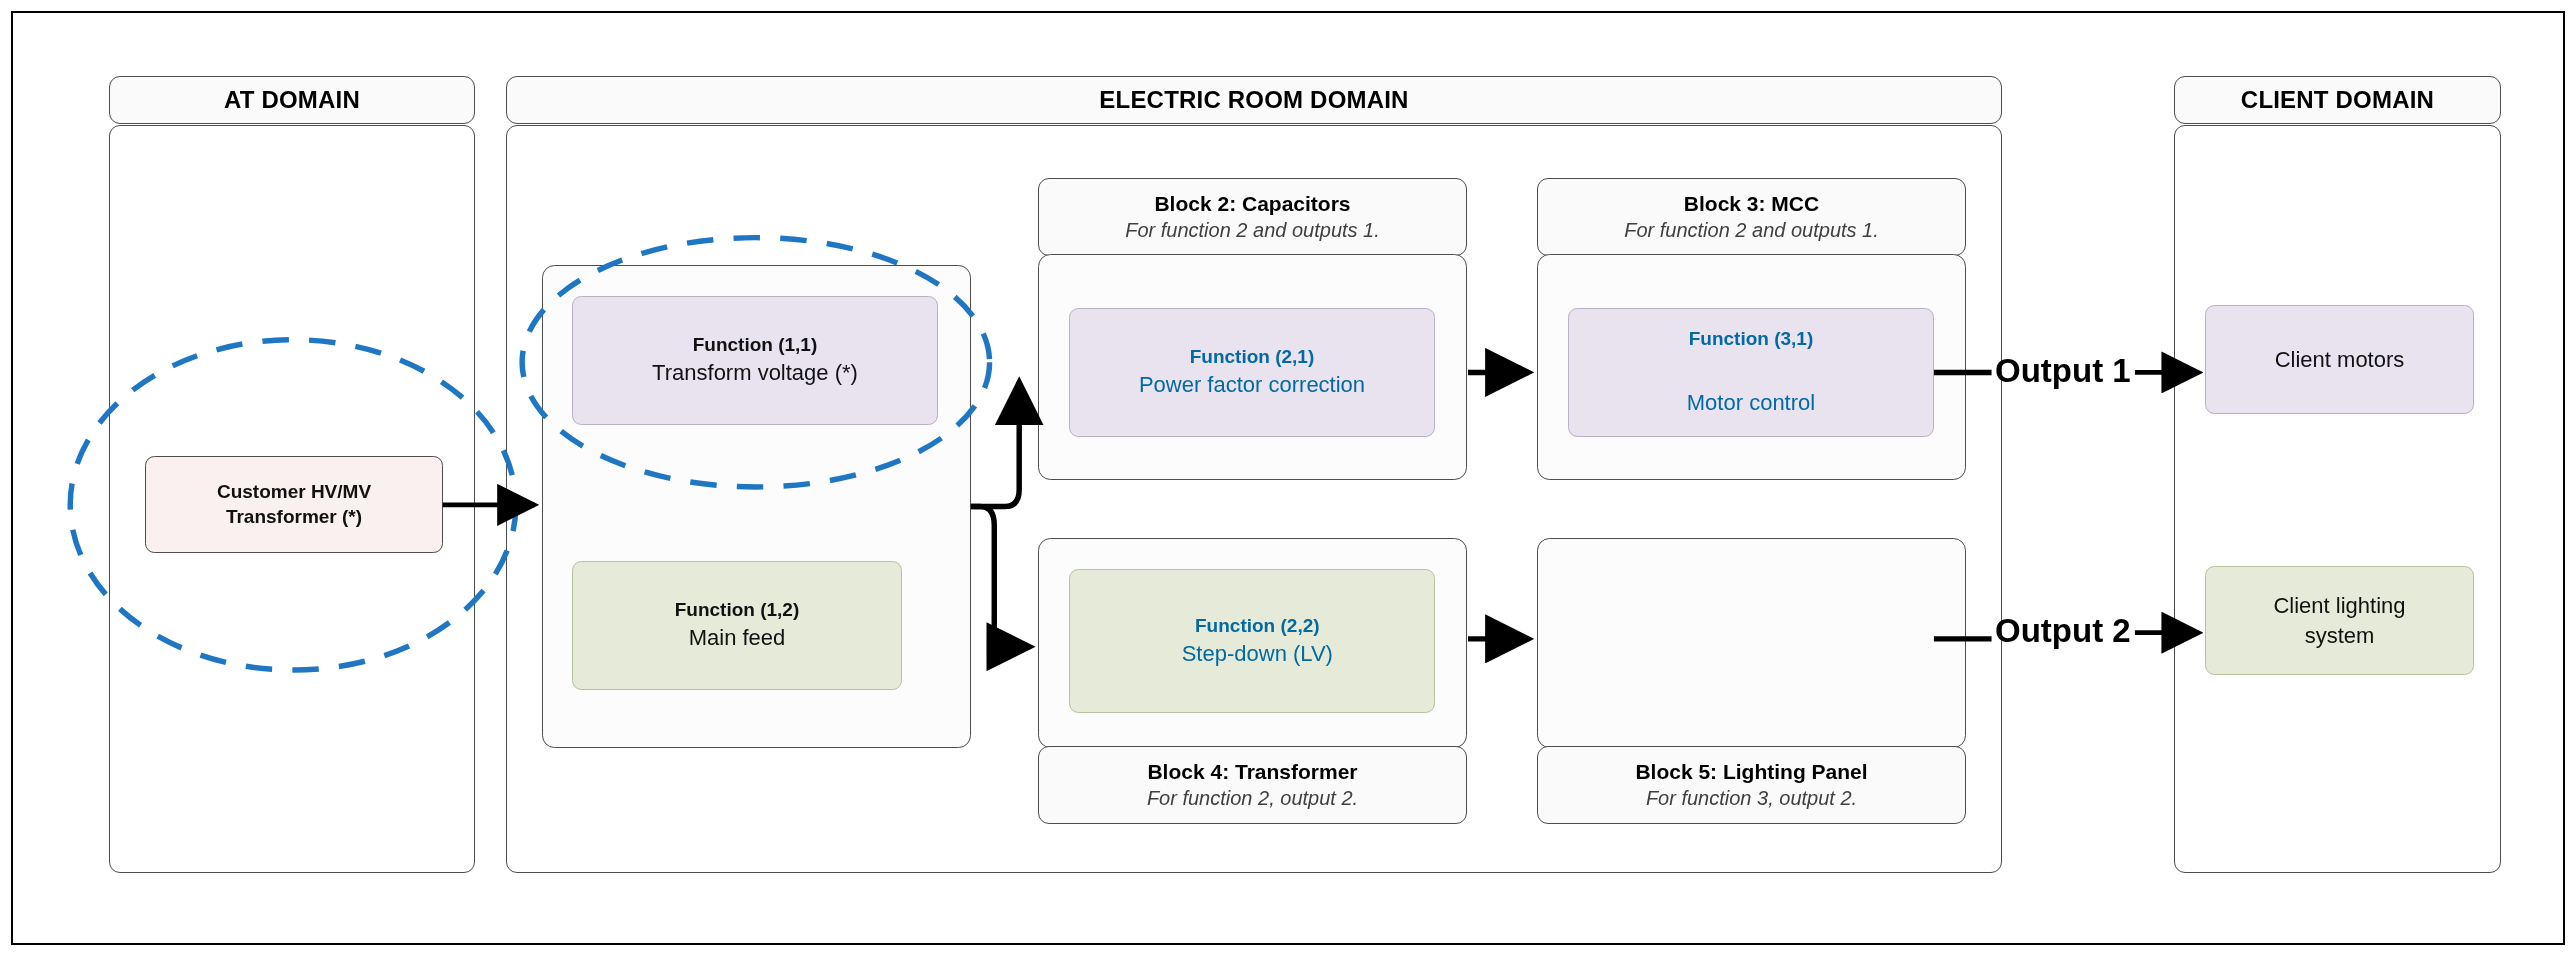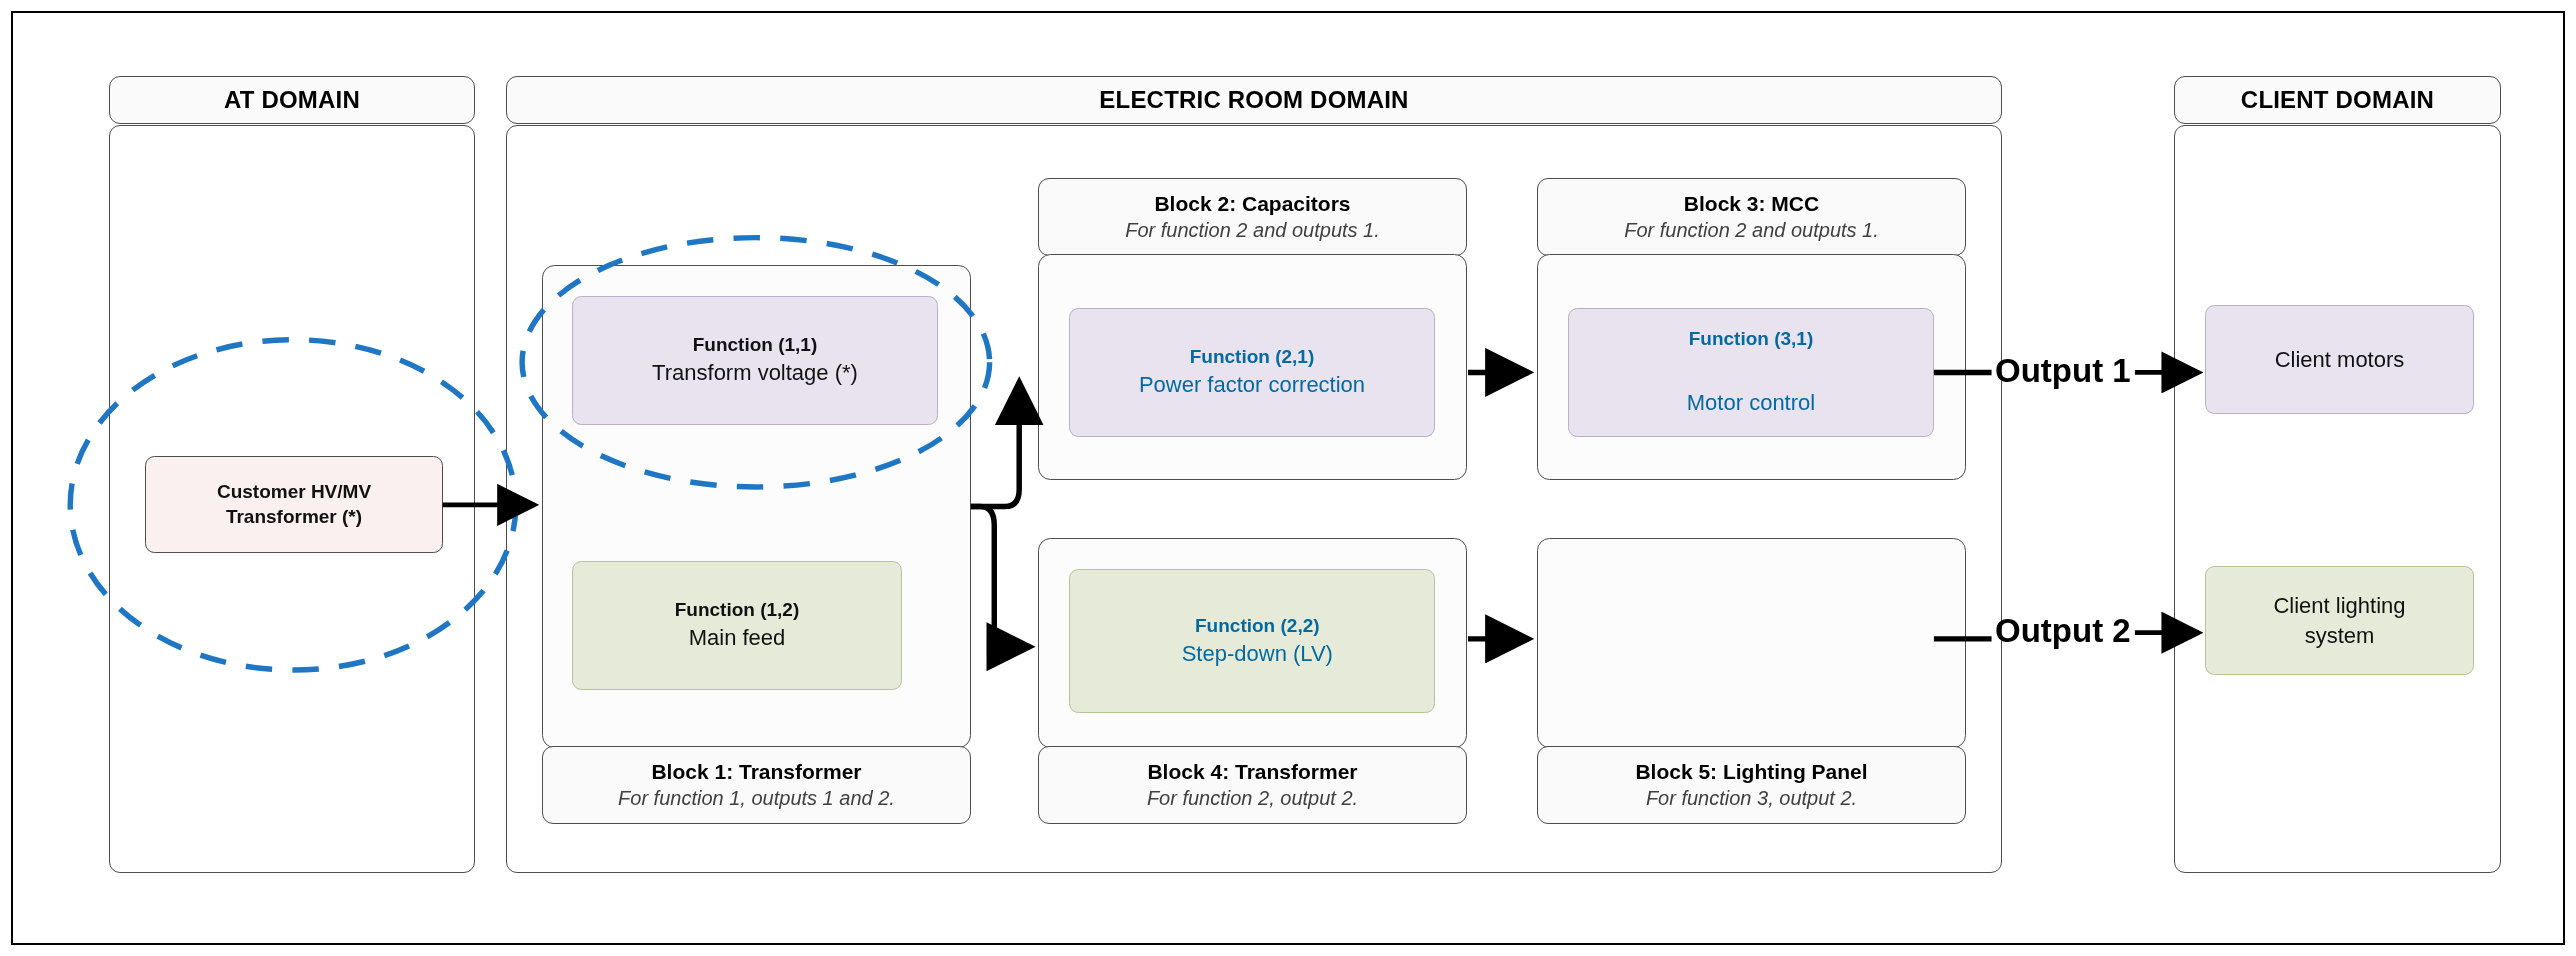--- a/index.html
+++ b/index.html
@@ -127,24 +127,20 @@
   <div class="card purple" style="left:572px;top:296px;width:366px;height:129px;">
     <div class="c-title txt-dark">Function (1,1)</div>
     <div class="c-sub txt-dark">Transform voltage (*)</div>
   </div>
 
   <div class="card green" style="left:572px;top:561px;width:330px;height:129px;">
     <div class="c-title txt-dark">Function (1,2)</div>
     <div class="c-sub txt-dark">Main feed</div>
   </div>
 
-  <div class="block-cap" style="left:542px;top:746px;width:429px;height:78px;">
-    <div class="bc-title">Block 1: Transformer</div>
-    <div class="bc-sub">For function 1, outputs 1 and 2.</div>
-  </div>
 
   <div class="block-cap" style="left:1038px;top:178px;width:429px;height:78px;">
     <div class="bc-title">Block 2: Capacitors</div>
     <div class="bc-sub">For function 2 and outputs 1.</div>
   </div>
   <div class="fn-wrap" style="left:1038px;top:254px;width:429px;height:226px;"></div>
   <div class="card purple" style="left:1069px;top:308px;width:366px;height:129px;">
     <div class="c-title txt-gray">Function (2,1)</div>
     <div class="c-sub txt-gray">Power factor correction</div>
   </div>

